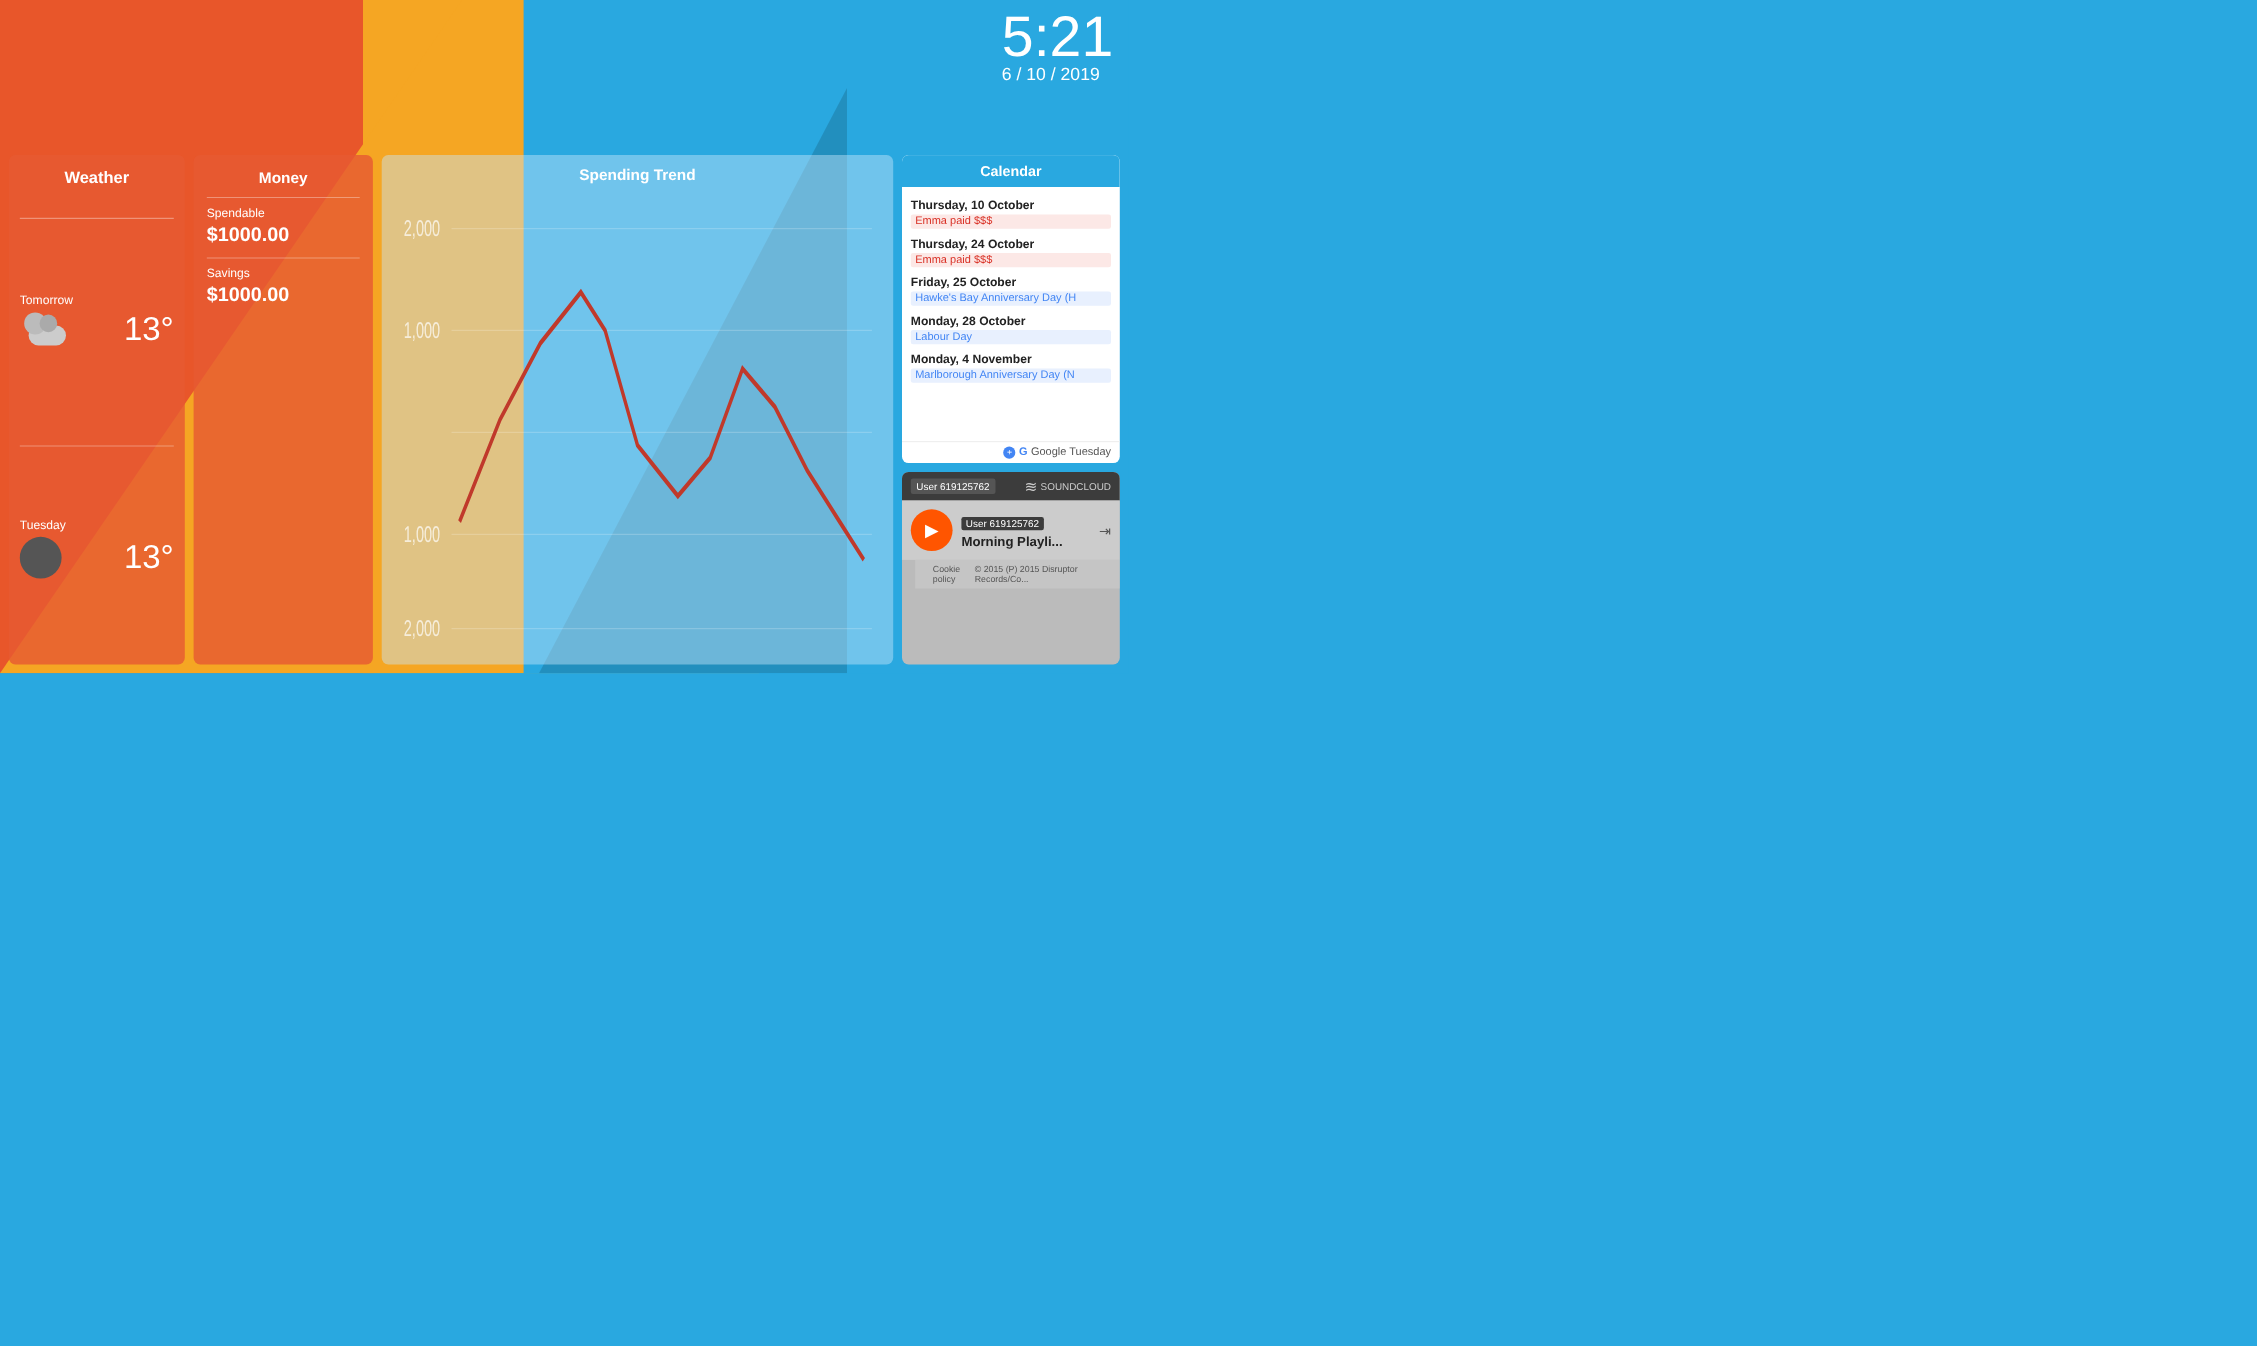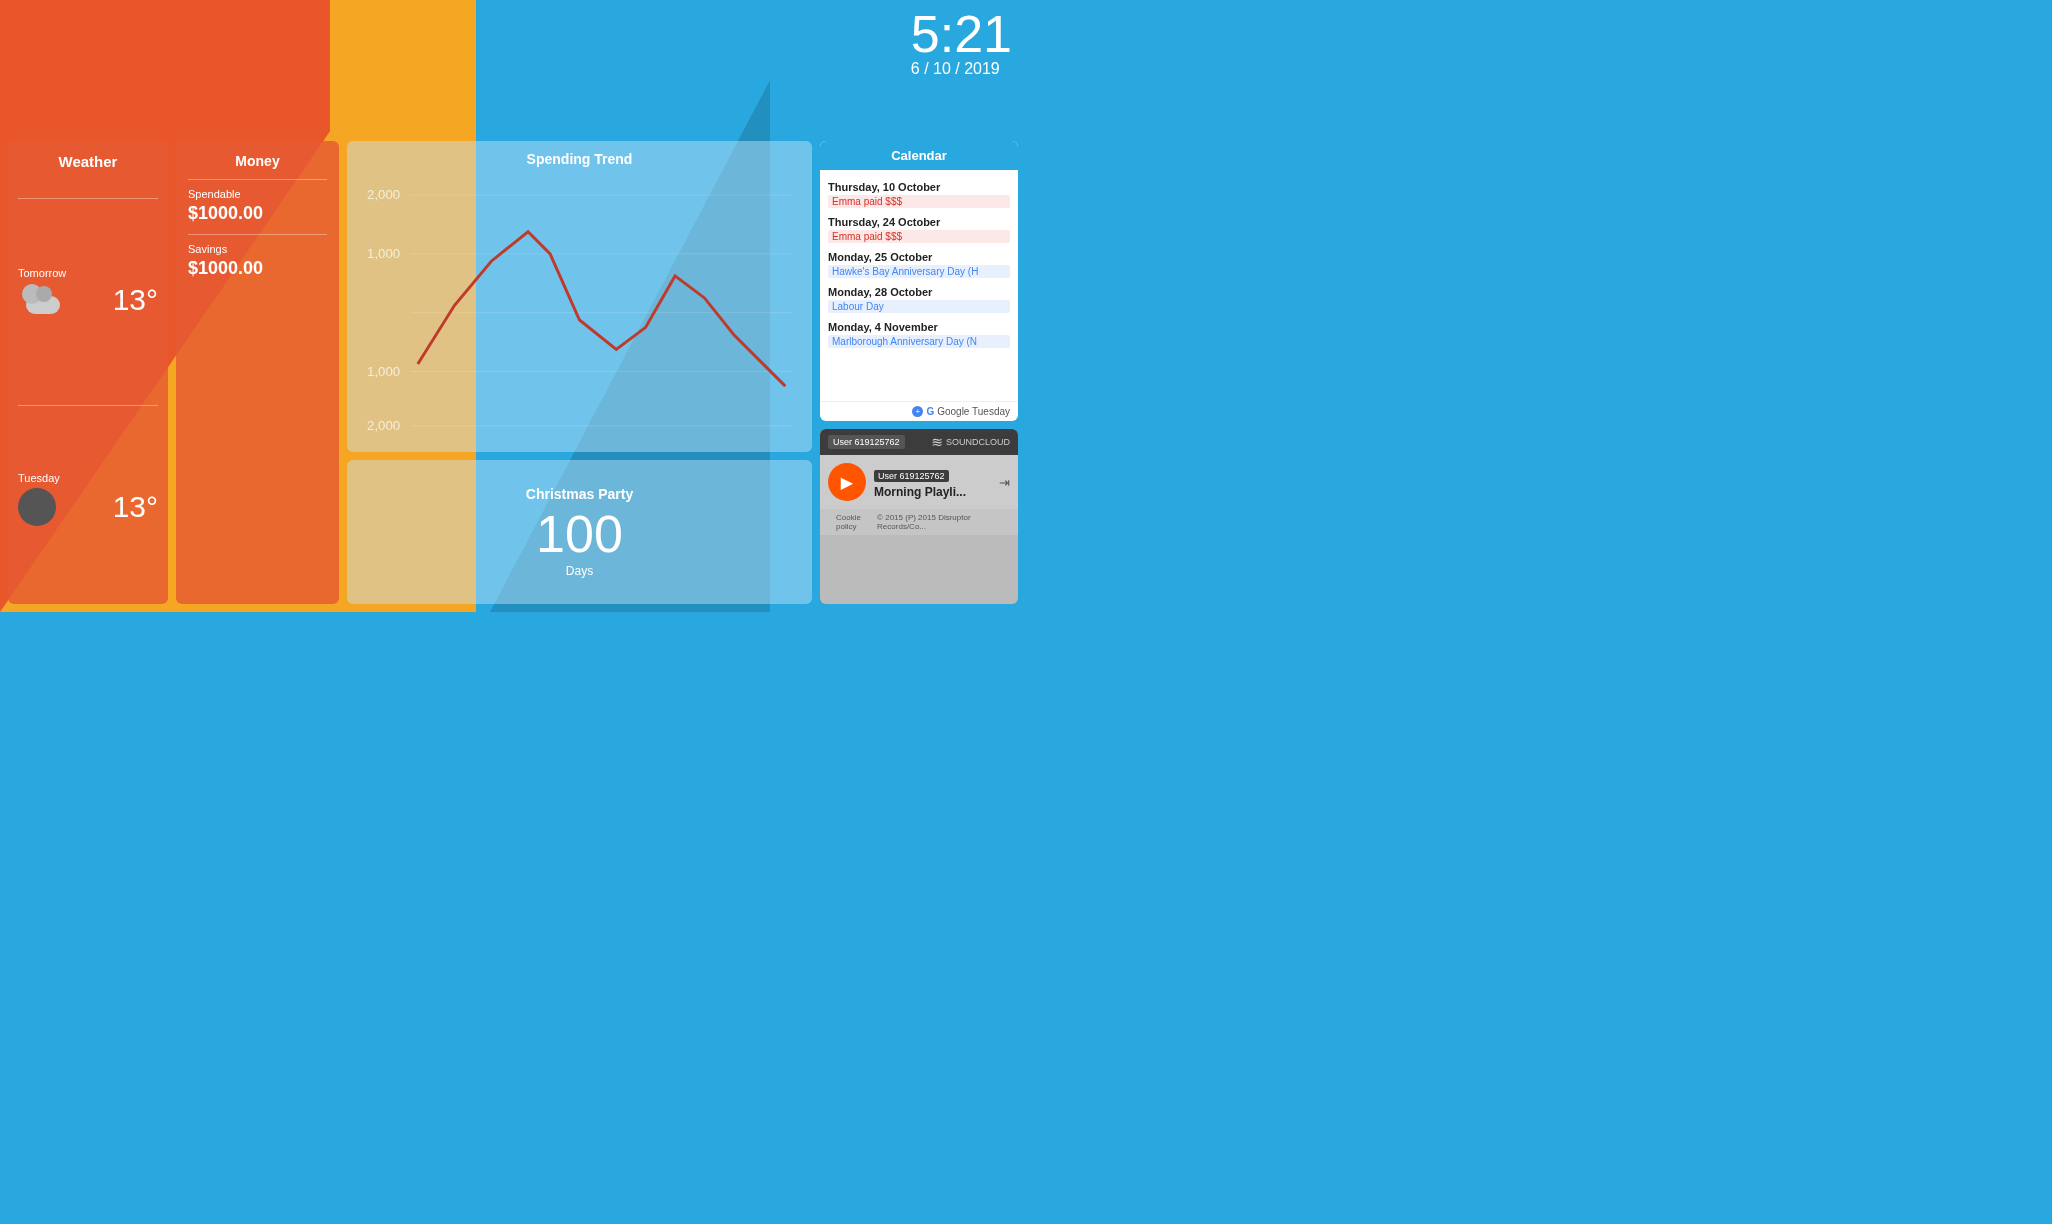--- a/index.html
+++ b/index.html
@@ -374,20 +374,21 @@
     }
     .mu-track { font-size: 12px; font-weight: 600; color: #222; }
     .mu-share { color: #555; font-size: 13px; }
     .mu-footer {
       padding: 4px 16px;
       display: flex;
       justify-content: flex-start;
       font-size: 8px;
       color: #555;
       background: rgba(200,200,200,0.8);
+      margin-left: 12px;
     }
   </style>
 </head>
 <body>
 
 <div class="bg-orange-left"></div>
 <div class="bg-yellow-mid"></div>
 <div class="bg-blue-right"></div>
 <div class="bg-yellow-triangle"></div>
 <div class="bg-shadow-triangle"></div>
@@ -458,40 +459,35 @@
           <line x1="35" y1="15" x2="295" y2="15" stroke="rgba(255,255,255,0.2)" stroke-width="0.5"></line>
           <line x1="35" y1="55" x2="295" y2="55" stroke="rgba(255,255,255,0.2)" stroke-width="0.5"></line>
           <line x1="35" y1="95" x2="295" y2="95" stroke="rgba(255,255,255,0.2)" stroke-width="0.5"></line>
           <line x1="35" y1="135" x2="295" y2="135" stroke="rgba(255,255,255,0.2)" stroke-width="0.5"></line>
           <line x1="35" y1="172" x2="295" y2="172" stroke="rgba(255,255,255,0.2)" stroke-width="0.5"></line>
 
           <polyline points="40,130 65,90 90,60 115,40 130,55 150,100 175,120 195,105 215,70 235,85 255,110 275,130 290,145" fill="none" stroke="#c0392b" stroke-width="2"></polyline>
         </svg>
       </div>
 
-      <div class="party-full">
-        <div class="p-title">Christmas Party</div>
-        <div class="p-num">100</div>
-        <div class="p-label">Days</div>
-      </div>
     </div>
 
     <div class="col-calendar">
 
       <div class="cal-full">
         <div class="c-title">Calendar</div>
         <div class="c-body">
 
           <div class="c-date">Thursday, 10 October</div>
           <div class="c-event c-event-red">Emma paid $$$</div>
 
           <div class="c-date">Thursday, 24 October</div>
           <div class="c-event c-event-red">Emma paid $$$</div>
 
-          <div class="c-date">Monday, 25 October</div>
+          <div class="c-date">Friday, 25 October</div>
           <div class="c-event c-event-blue">Hawke's Bay Anniversary Day (H</div>
 
           <div class="c-date">Monday, 28 October</div>
           <div class="c-event c-event-blue">Labour Day</div>
 
           <div class="c-date">Monday, 4 November</div>
           <div class="c-event c-event-blue">Marlborough Anniversary Day (N</div>
 
         </div>
         <div class="c-footer">

